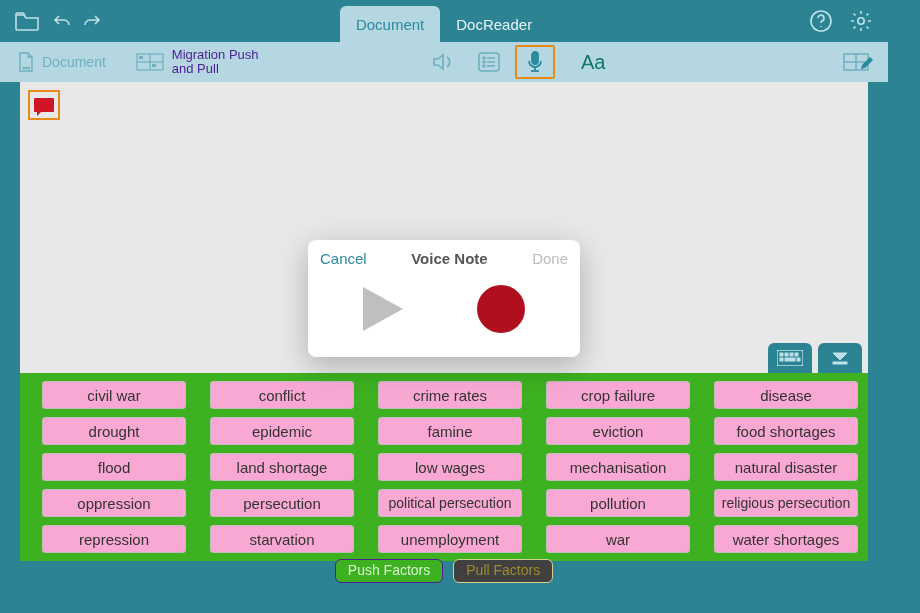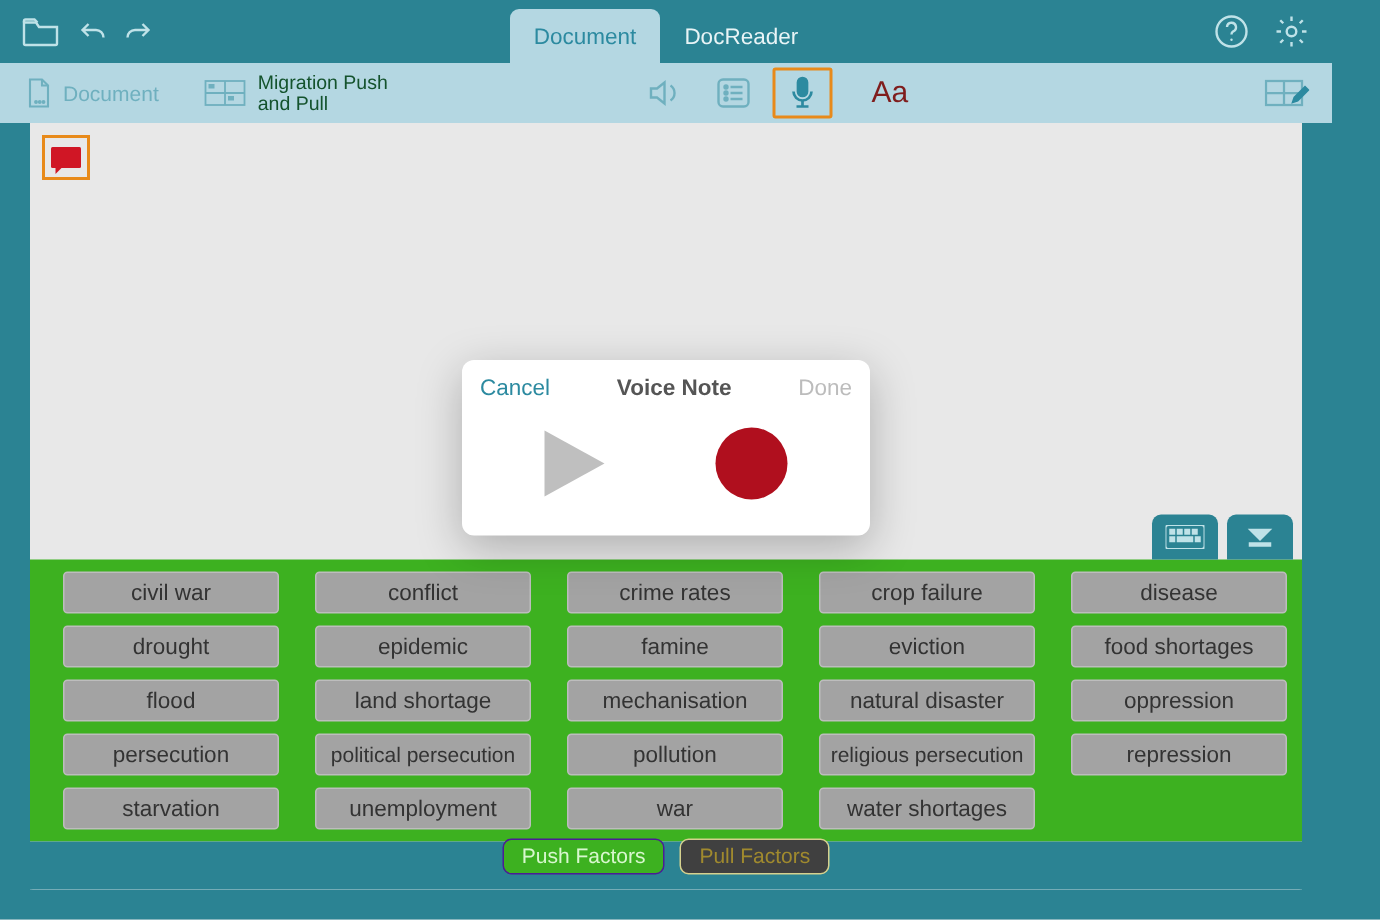--- a/index.html
+++ b/index.html
@@ -14,40 +14,40 @@
 
   .tabs { display:flex; align-items:flex-end; height:42px; margin-left: -20px;}
   .tab { height:36px; padding:0 16px; display:flex; align-items:center; font-size:15px; color:#e3f3f6; border-radius:6px 6px 0 0; cursor:pointer;}
   .tab.active { background:#b4d7e2; color:#2c8aa0; font-weight:500;}
   .tab.inactive { color:#e8f4f6; }
 
   
   .subbar { height:40px; background:#b4d7e2; display:flex; align-items:center; padding:0 10px; gap:6px; }
   .crumb { display:flex; align-items:center; gap:6px; color:#6fb0bf; font-size:14px; cursor:pointer; padding:0 6px;}
   .crumb svg { stroke:#6fb0bf; }
-  .crumb2 { display:flex; align-items:center; gap:8px; color:#14532d; font-size:13px; cursor:pointer; margin-left:18px;}
+  .crumb2 { display:flex; align-items:center; gap:8px; color:#4c1d95; font-size:13px; cursor:pointer; margin-left:18px;}
   .crumb2 .two-line { line-height:1.1; }
 
   .sub-center { flex:1; display:flex; justify-content:center; align-items:center; gap:6px; margin-left:-60px;}
   .tool { width:40px; height:34px; display:flex; align-items:center; justify-content:center; cursor:pointer; color:#6fb0bf; }
   .tool.selected { border:2px solid #e88a1a; border-radius:2px; }
-  .tool.Aa { font-size:20px; color:#7f1d1d; font-weight:500;margin-left:12px;}
+  .tool.Aa { font-size:20px; color:#0f766e; font-weight:500;margin-left:12px;}
   .sub-right { display:flex; align-items:center; }
 
   
   .canvas-wrap { position:absolute; left:20px; right:20px; top:82px; bottom:20px; background:#fff; border-radius:2px; }
   .canvas { position:absolute; inset:0; background:#e8e8e8; }
   .note-glyph { position:absolute; top:8px; left:8px; width:32px; height:30px; border:2px solid #e88a1a; display:flex; align-items:center; justify-content:center; background:#e8e8e8; cursor:pointer;}
   .note-glyph .bubble { width:20px; height:14px; background:#d01625; position:relative; border-radius:1px;}
   .note-glyph .bubble:after{ content:""; position:absolute; bottom:-4px; left:3px; border-top:5px solid #d01625; border-right:5px solid transparent;}
 
   
   .bank-area { position:absolute; left:0; right:0; bottom:0; }
   .bank { background:#3db120; padding:8px 10px 8px; display:grid; grid-template-columns:repeat(5, 1fr); gap:8px 12px; }
-  .chip { background:#a3a3a3; border:1px solid #bdbdbd; border-radius:3px; height:28px; display:flex; align-items:center; justify-content:center; font-size:15px; color:#333; cursor:grab; white-space:nowrap;margin-left:12px; }
+  .chip { background:#f9a8d4; border:1px solid #bdbdbd; border-radius:3px; height:28px; display:flex; align-items:center; justify-content:center; font-size:15px; color:#333; cursor:grab; white-space:nowrap;margin-left:12px; }
   .chip.small{ font-size:14px; }
   .bank-tabs { height:32px; background:#2b8393; display:flex; align-items:flex-start; justify-content:center; gap:10px; }
   .btab { height:24px; padding:2px 12px; border-radius:6px 6px 6px 6px; font-size:14px; cursor:pointer; position:relative; top:-2px;}
   .btab.push { background:#3db120; color:#d8f7ce; border:1px solid #4c1d95;}
   .btab.pull { background:#404040; color:#a08a2e; border:1px solid #d6d18e;}
 
   
   .float-btns { position:absolute; right:6px; bottom: calc(32px + 188px); display:flex; gap:6px; z-index:5;}
   .pill { width:44px; height:30px; background:#2b8393; border-radius:6px 6px 0 0; display:flex; align-items:center; justify-content:center; cursor:pointer; }
   .pill svg { stroke:#bfe2e8; fill:#bfe2e8; }
@@ -206,20 +206,21 @@
             <div class="chip">crime rates</div>
             <div class="chip">crop failure</div>
             <div class="chip">disease</div>
             <div class="chip">drought</div>
             <div class="chip">epidemic</div>
             <div class="chip">famine</div>
             <div class="chip">eviction</div>
             <div class="chip">food shortages</div>
             <div class="chip">flood</div>
             <div class="chip">land shortage</div>
+            <div class="chip">low wages</div>
             <div class="chip">mechanisation</div>
             <div class="chip">natural disaster</div>
             <div class="chip">oppression</div>
             <div class="chip">persecution</div>
             <div class="chip small">political persecution</div>
             <div class="chip">pollution</div>
             <div class="chip small">religious persecution</div>
             <div class="chip">repression</div>
             <div class="chip">starvation</div>
             <div class="chip">unemployment</div>

